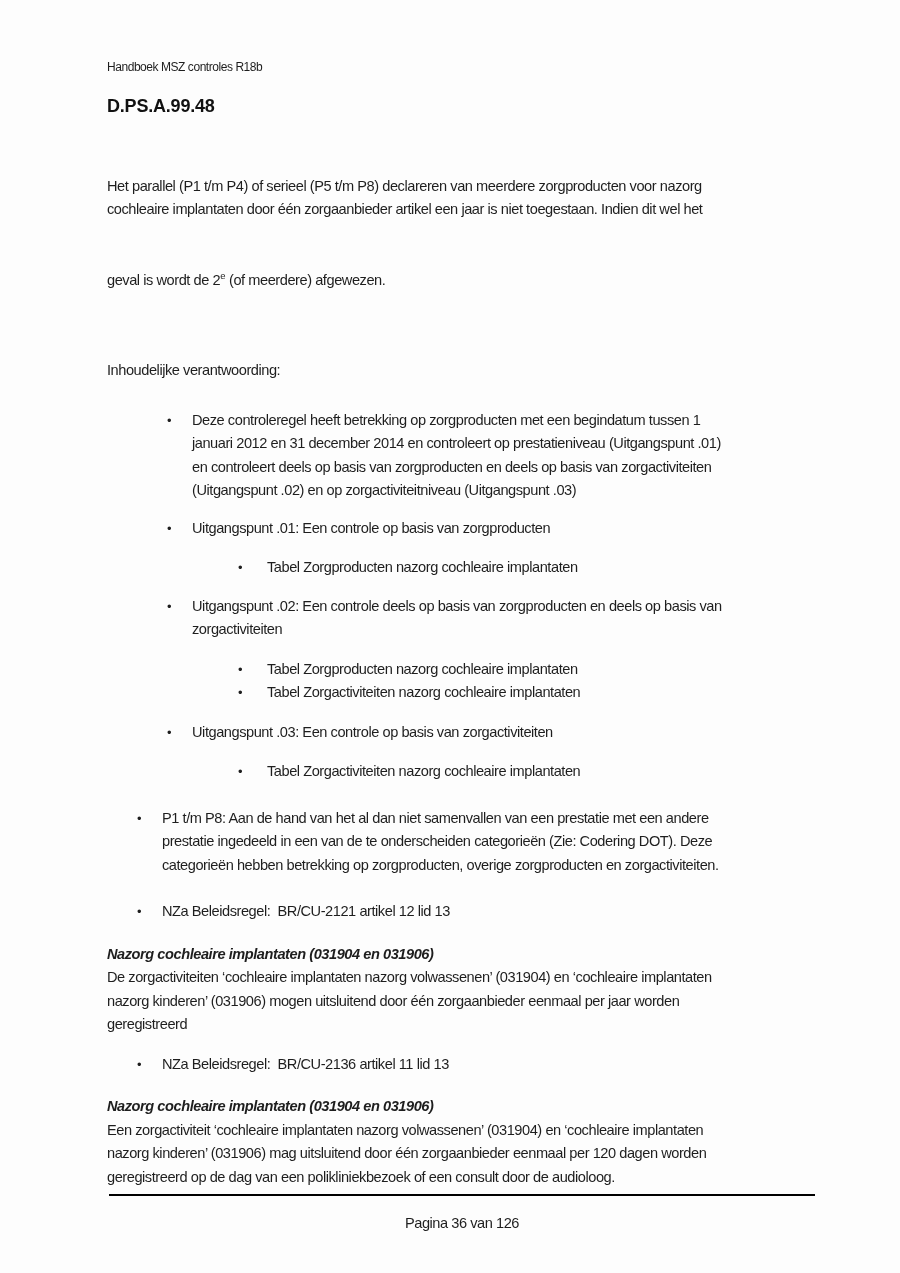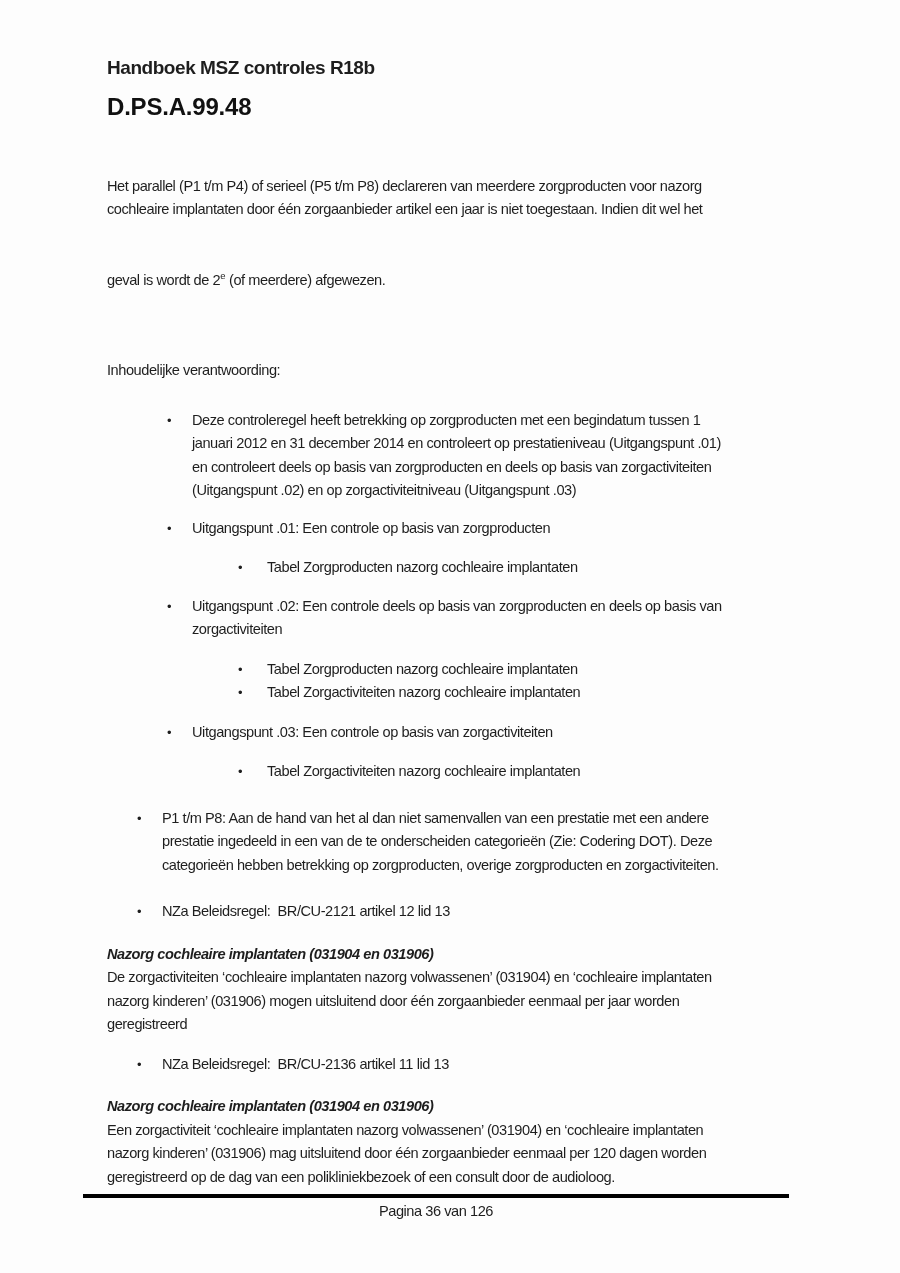--- a/index.html
+++ b/index.html
@@ -11,24 +11,24 @@
     font-family: "Liberation Sans", "DejaVu Sans", sans-serif;
     font-size: 14.6px;
     line-height: 23.5px;
     letter-spacing: -0.45px;
     color: #1e1e1e;
     box-sizing: border-box;
     padding: 56px 100px 0 107px;
     overflow: hidden;
   }
   .pre { white-space: pre; }
-  .header-line { font-size: 19px; font-weight: bold; }
+  .header-line { font-size: 12px; }
   .doc-title {
     margin: 15px 0 0 0;
-    font-size: 24px;
+    font-size: 18px;
     font-weight: 700;
     letter-spacing: -0.2px;
     color: #111;
     line-height: 23px;
   }
   .para { white-space: pre; }
   .intro { margin-top: 10px; }
   .section-heading { margin-top: 20px; }
   sup { font-size: 9.5px; letter-spacing: 0; vertical-align: super; line-height: 0; }
   .li { display: flex; align-items: flex-start; }
@@ -48,25 +48,25 @@
   .mt0  { margin-top: 0; }
   .sub-heading {
     font-style: italic;
     margin-top: 19px;
     white-space: pre;
     font-weight: bold;
   }
   .footer {
     position: absolute;
     top: 1194px;
-    left: 83px;
+    left: 109px;
     width: 706px;
-    border-top: 4px solid #000000;
+    border-top: 2px solid #000000;
     text-align: center;
-    padding-top: 2px;
+    padding-top: 16px;
   }
 </style>
 </head>
 <body>
 
 <div class="page">
 
   <div class="header-line pre">Handboek MSZ controles R18b</div>
 
   <div class="doc-title pre">D.PS.A.99.48</div>

